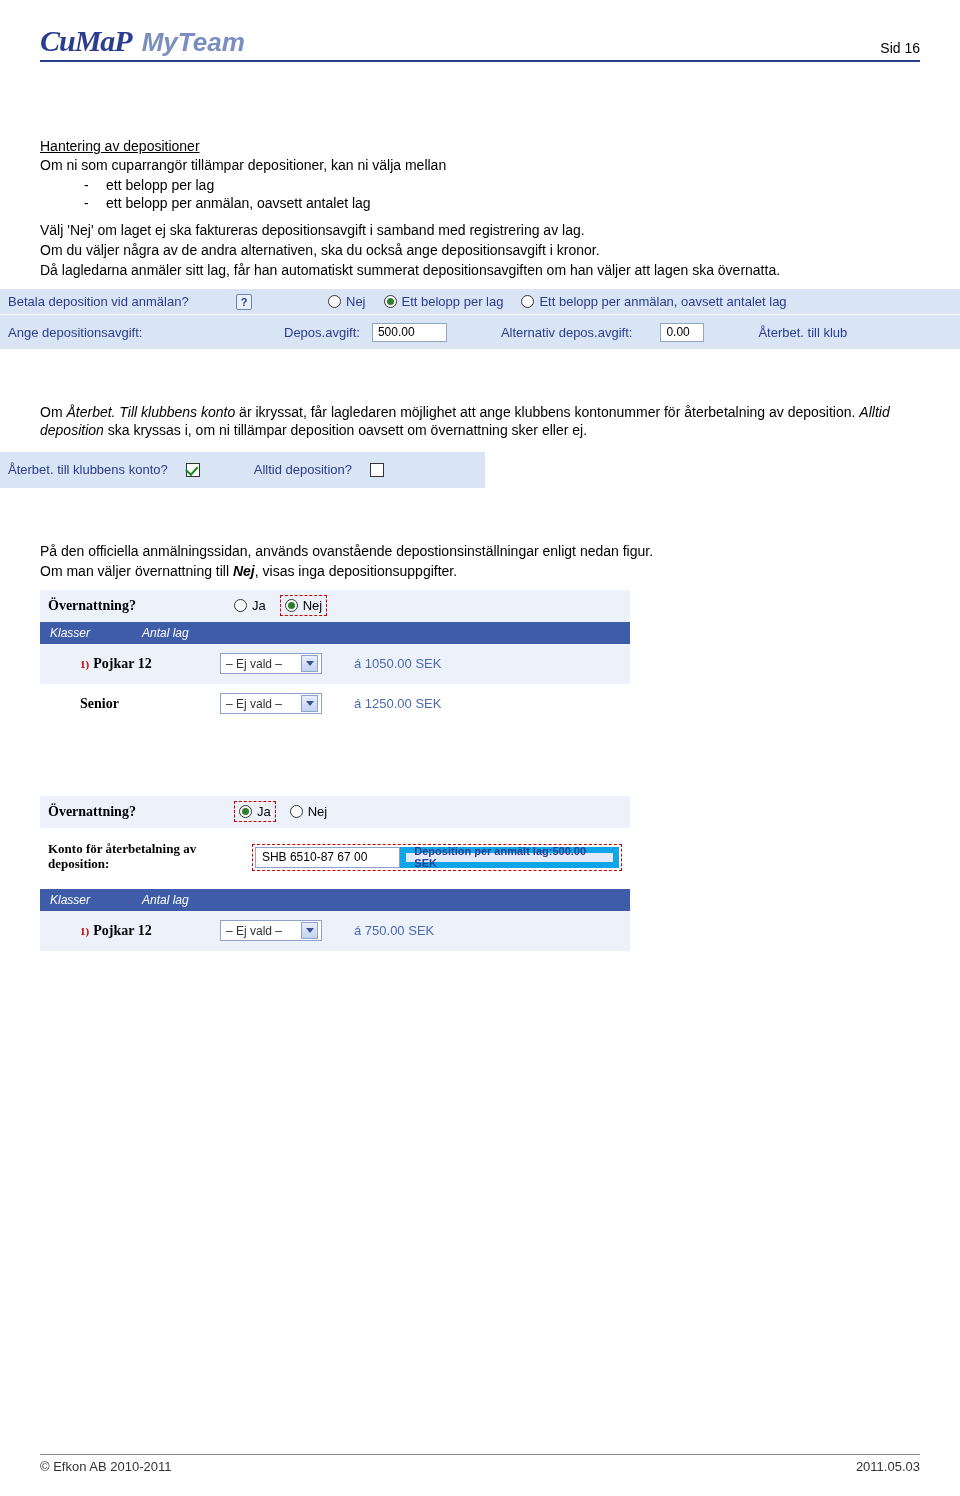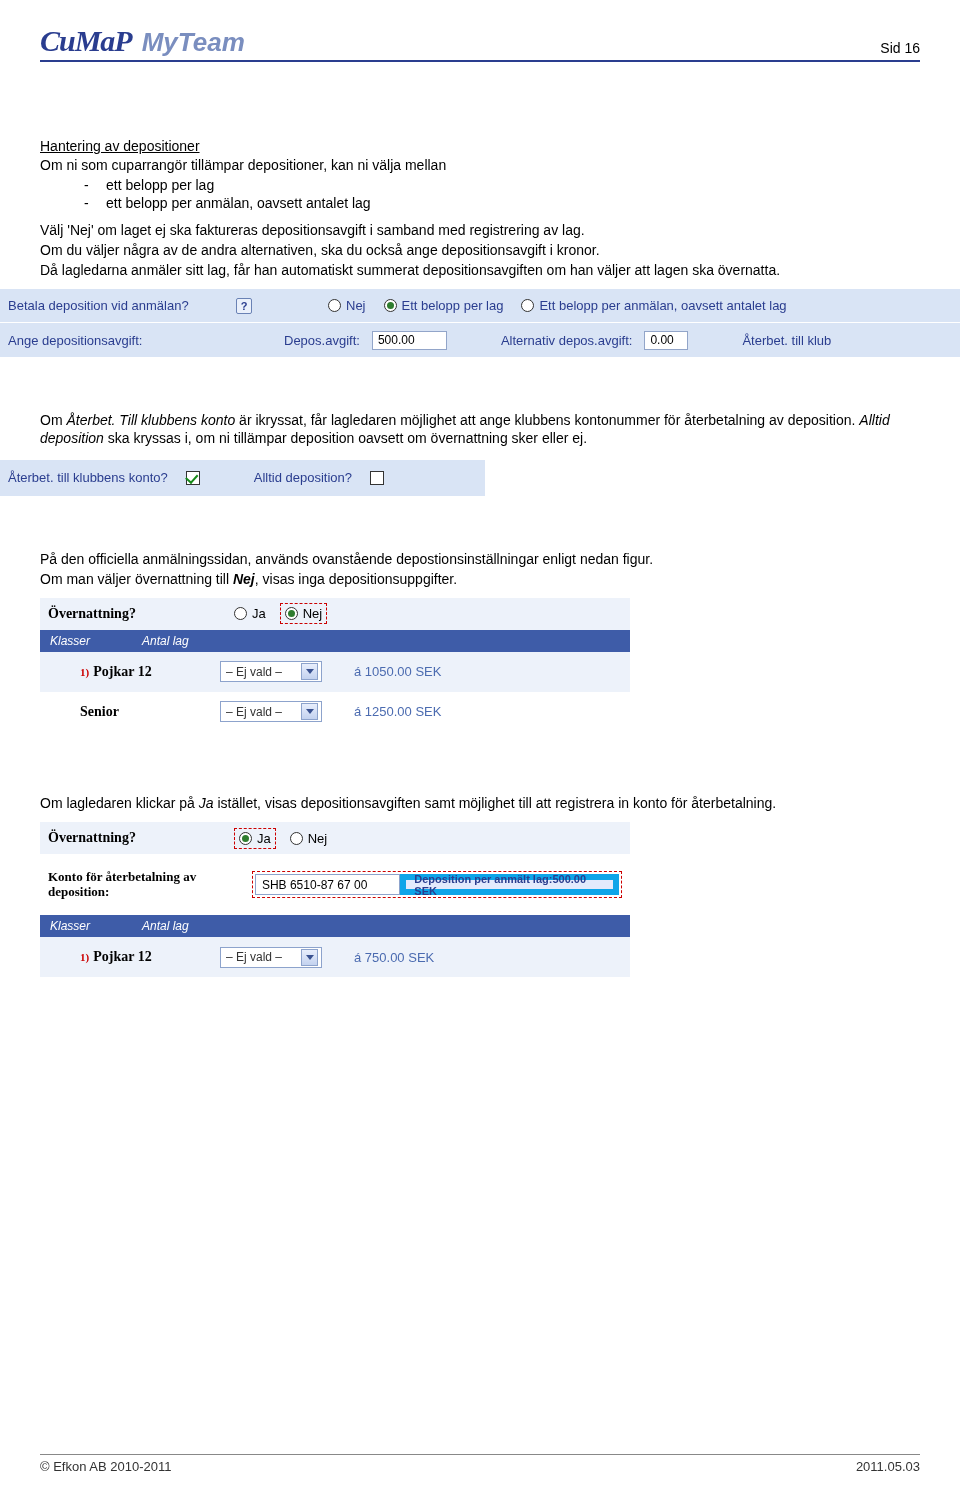--- a/index.html
+++ b/index.html
@@ -14,21 +14,21 @@
   .para { margin-bottom: 2px; line-height: 1.3; }
   .bullets { margin: 2px 0 2px 44px; }
   .bullets li { list-style: none; position: relative; padding-left: 22px; line-height: 1.3; }
   .bullets li::before { content: "-"; position: absolute; left: 0; }
   .gap-xs { height: 6px; }
   .gap-sm { height: 14px; }
   .gap-md { height: 22px; }
   .gap-lg { height: 40px; }
   .block1 { margin: 10px 0 0 -40px; width: 960px; }
   .b1-img { background: #d9e4f5; font-size: 13px; color: #2a3d8f; }
-  .b1-row1 { display: flex; align-items: center; height: 34px; padding-left: 8px; gap: 18px; border-bottom: 1px solid #fff; }
+  .b1-row1 { display: flex; align-items: center; height: 26px; padding-left: 8px; gap: 18px; border-bottom: 1px solid #fff; }
   .b1-row2 { display: flex; align-items: center; height: 34px; padding-left: 8px; gap: 12px; }
   .help-icon { width:16px; height:16px; border:1px solid #6a82b5; display:inline-flex; align-items:center; justify-content:center; font-size:11px; font-weight:bold; background:#eaf0fb; color:#2a3d8f; border-radius:2px;}
   .radio { width:13px; height:13px; border:1.5px solid #333; border-radius:50%; display:inline-flex; align-items:center; justify-content:center; background:#fff;}
   .radio.checked::after { content:""; width:7px; height:7px; background:#2f7d2f; border-radius:50%; }
   .grp { display:flex; align-items:center; gap:5px; }
   .txtbox { background:#fff; border:1px solid #92a5c9; height:19px; display:inline-flex; align-items:center; padding:0 5px; font-family: Arial; font-size:12px; color:#000;}
   .block2 { margin: 10px 0 0 -40px; width: 485px; background:#d9e4f5; font-size: 13px; color:#2a3d8f; border-top:2px solid #fff;}
   .b2-row { display:flex; align-items:center; height:36px; padding-left:8px; gap:18px; }
   .chk { width:14px; height:14px; border:1.5px solid #333; background:#fff; display:inline-flex; align-items:center; justify-content:center;}
   .chk.checked::after { content:""; width:9px; height:6px; border-left:2px solid #168a1a; border-bottom:2px solid #168a1a; transform: rotate(-48deg) translate(0,-1px);}
@@ -39,21 +39,21 @@
   .b3-row-class.white { background:#fff; }
   .sup { color:#c00; font-weight:bold; font-size:11px; margin-right:4px;}
   .classname { font-family: "Times New Roman", serif; font-weight:bold; font-size:14px; width:120px;}
   .select { background:#fff; border:1px solid #8da3cc; height:21px; display:inline-flex; align-items:center; padding:0 3px 0 5px; font-size:12px; color:#333; width:102px; justify-content:space-between;}
   .select-btn { width:17px; height:17px; background:linear-gradient(#e8eefc,#c3d2ef); border:1px solid #8da3cc; display:inline-flex; align-items:center; justify-content:center;}
   .select-btn::after { content:""; border-left:4px solid transparent; border-right:4px solid transparent; border-top:5px solid #3a5290;}
   .price { color:#4b6bb0; font-size:13px; margin-left:12px;}
   .dashed-red { border:1px dashed #cc0000; padding:2px 4px;}
   .block4 { margin: 10px 0 0 0; width: 590px; font-size: 13px;}
   .b4-row1 { display:flex; align-items:center; height:32px; gap:14px; padding:2px 8px; background:#edf2fa;}
-  .b4-row2 { display:flex; align-items:center; height:61px; gap:10px; padding:0 8px; background:#fff;}
+  .b4-row2 { display:flex; align-items:flex-end; height:61px; gap:10px; padding:18px 8px; background:#fff;}
   .b4-label { font-family:"Times New Roman", serif; font-weight:bold; font-size:13px; width:200px; line-height:1.1;}
   .konto-box { background:#fff; border:1px solid #8da3cc; height:21px; padding:0 6px; font-size:12px; color:#000; display:inline-flex; align-items:center; width:150px;}
   .depinfo { background:#e3eafc; border:6px solid #0ea5e9; height:21px; padding:0 8px; font-size:11px; font-weight:bold; color:#2a3d8f; display:inline-flex; align-items:center;}
   .dashed-wrap { border:1px dashed #cc0000; padding:2px; display:inline-flex;}
   .footer { position:absolute; bottom:22px; left:40px; right:40px; border-top:1px solid #888; padding-top:4px; display:flex; justify-content:space-between; font-size:13px; color:#333;}
   .italic { font-style: italic; }
   .bi { font-weight: bold; font-style: italic; }
   .lbl-blue { color:#2a3d8f; }
   .ov-label { font-family:"Times New Roman", serif; font-weight:bold; font-size:14px; width:172px;}
 </style>
@@ -102,21 +102,21 @@
           </span>
       </div>
       <div class="b1-row2">
         <span class="lbl-blue" style="width:264px;">Ange depositionsavgift:</span>
         <span class="lbl-blue">Depos.avgift:</span>
         <span class="txtbox" style="width:75px;">
             <span>500.00</span>
           </span>
         <span style="width:30px;"></span>
         <span class="lbl-blue">Alternativ depos.avgift:</span>
-        <span class="txtbox" style="width:44px;">
+        <span class="txtbox" style="width:44px;margin-left:16px;">
             <span>0.00</span>
           </span>
         <span style="width:30px;"></span>
         <span class="lbl-blue">Återbet. till klub</span>
       </div>
     </div>
   </div>
 
   <div class="gap-lg"></div>
     <div class="gap-sm"></div>
@@ -175,23 +175,20 @@
           <span>– Ej vald –</span>
           <span class="select-btn"></span>
         </span>
       <span class="price">á 1250.00 SEK</span>
     </div>
   </div>
 
   <div class="gap-lg"></div>
     <div class="gap-md"></div>
 
-  <p class="para">
-    <span>Om lagledaren klickar på </span><span class="italic">Ja</span><span> istället, visas depositionsavgiften samt möjlighet till att registrera in konto för återbetalning.</span>
-  </p>
 
   <div class="block4">
     <div class="b4-row1">
       <span class="ov-label">Övernattning?</span>
       <span class="grp dashed-red">
           <span class="radio checked"></span>
           <span>Ja</span>
         </span>
       <span class="grp">
           <span class="radio"></span>

